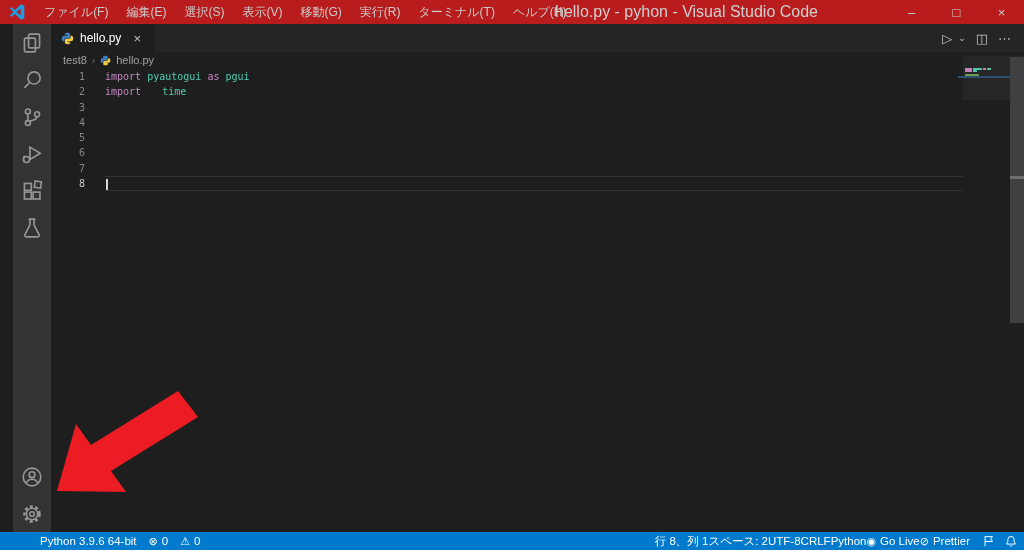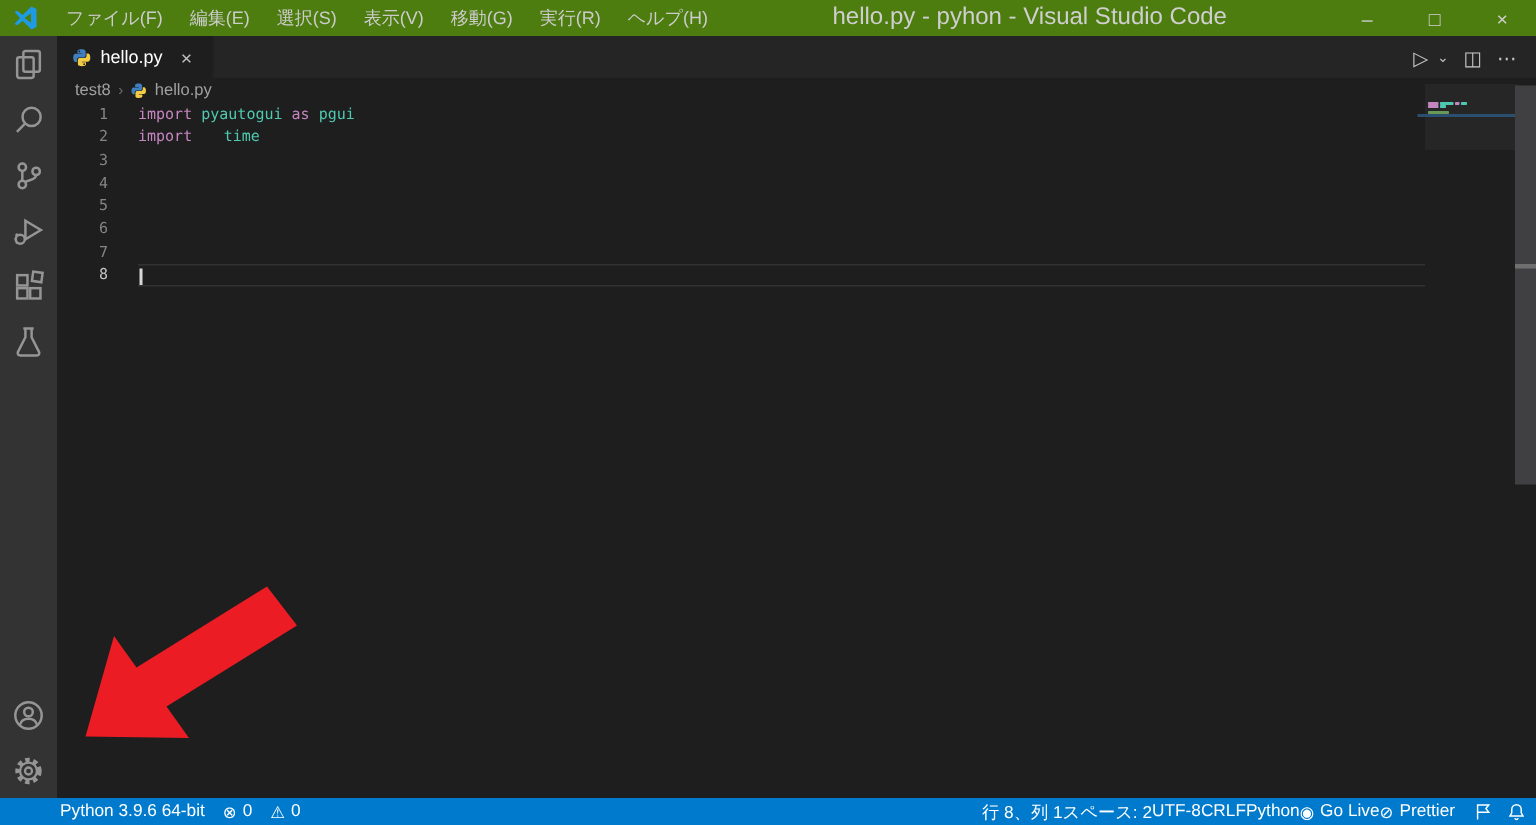--- a/index.html
+++ b/index.html
@@ -2,32 +2,32 @@
 <html><head>
 <meta charset="utf-8">
 <style>
   * { margin:0; padding:0; box-sizing:border-box; }
   html,body { width:1024px; height:550px; overflow:hidden; background:#1e1e1e;
               font-family:"Liberation Sans", sans-serif; }
   #root { position:relative; width:1024px; height:550px; }
 
   
   #titlebar { position:absolute; top:0; left:0; width:1024px; height:24px;
-              background:#4d7c0f; display:flex; align-items:center; color:#cccccc; }
+              background:#b91c1c; display:flex; align-items:center; color:#cccccc; }
   #vscode-logo { width:16px; height:16px; margin:0 10px 0 9px; flex:0 0 auto; }
   #menus { display:flex; height:24px; align-items:center; }
   .menu-item { font-size:12px; padding:0 9px; height:24px; line-height:24px; cursor:default; }
   #window-title { position:absolute; left:555px; top:0; height:24px; line-height:24px;
                   font-size:16px; color:#cfcfcf; white-space:nowrap; }
   #win-controls { position:absolute; right:0; top:0; height:24px; display:flex; }
   .win-btn { width:45px; height:24px; display:flex; align-items:center; justify-content:center;
              font-size:13px; color:#d0d0d0; }
 
   
-  #main { position:absolute; top:24px; left:0; width:1024px; height:492px; display:flex; }
+  #main { position:absolute; top:24px; left:0; width:1024px; height:492px; display:flex;padding-left:13px; }
 
   
   #activitybar { width:38px; height:508px; background:#333333; display:flex;
                  flex-direction:column; align-items:center; }
   .ab-icon { width:38px; height:37px; display:flex; align-items:center; justify-content:center;
              opacity:.75; }
   .ab-icon svg { stroke:#b6b6b6; fill:none; stroke-width:1.2; }
   #ab-spacer { flex:1; }
 
   
@@ -93,20 +93,21 @@
     <svg id="vscode-logo" viewBox="0 0 100 100">
       <path fill="#1e9be2" fill-rule="evenodd" d="M96 12 75 2 38 38 15 20 4 25 27 50 4 75 15 80 38 62 75 98 96 88ZM73 30v40L46 50Z"></path>
     </svg>
     <div id="menus">
         <span class="menu-item">ファイル(F)</span>
         <span class="menu-item">編集(E)</span>
         <span class="menu-item">選択(S)</span>
         <span class="menu-item">表示(V)</span>
         <span class="menu-item">移動(G)</span>
         <span class="menu-item">実行(R)</span>
+        <span class="menu-item">ターミナル(T)</span>
         <span class="menu-item">ヘルプ(H)</span>
       </div>
     <div id="window-title">hello.py - pyhon - Visual Studio Code</div>
     <div id="win-controls">
         <div class="win-btn">–</div>
         <div class="win-btn">□</div>
         <div class="win-btn close">×</div>
       </div>
   </div>
 

